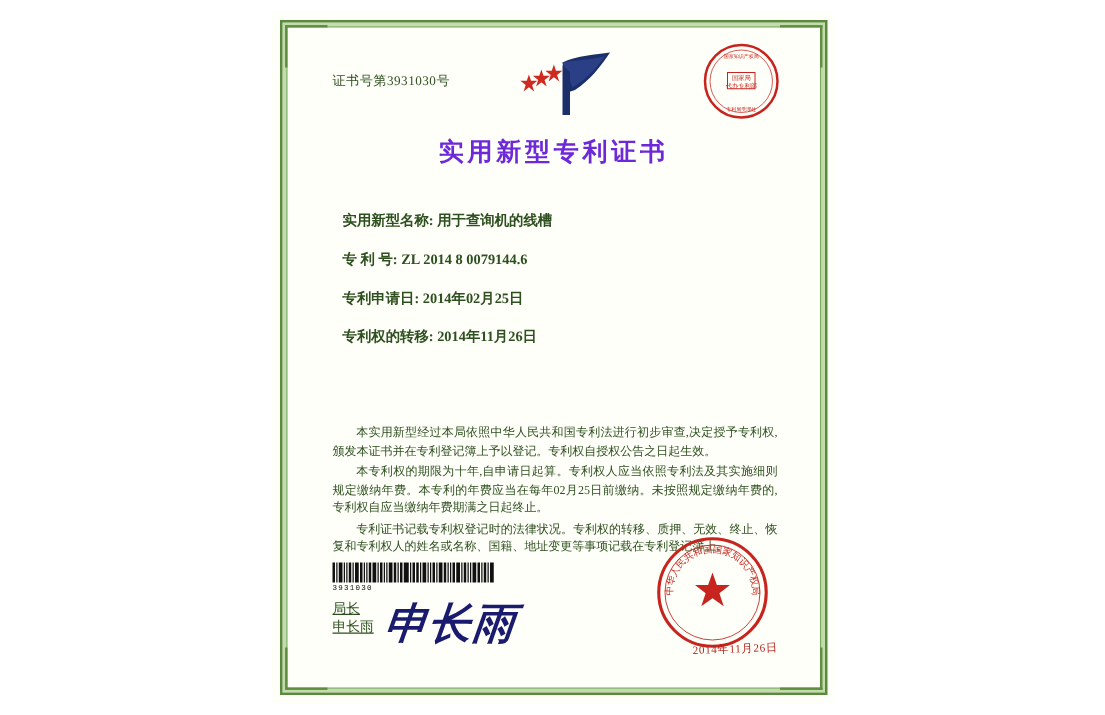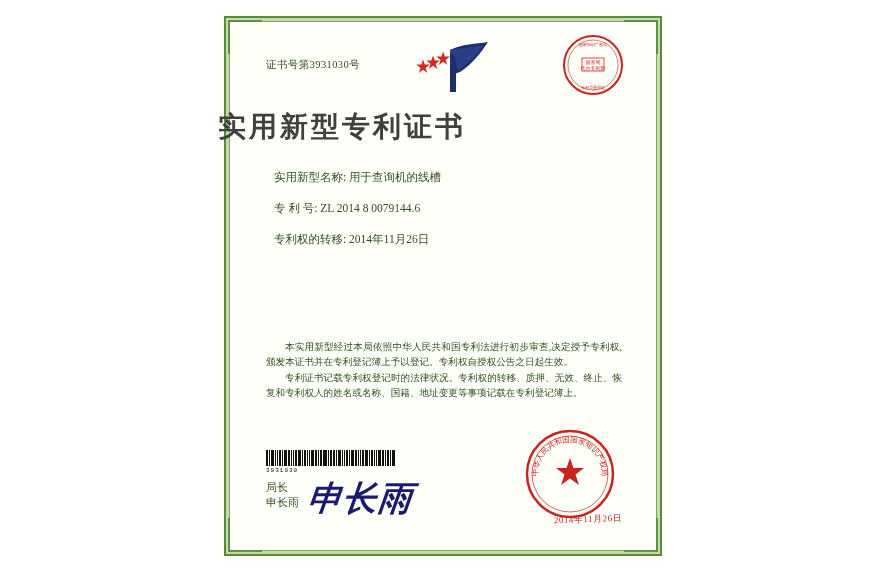--- a/index.html
+++ b/index.html
@@ -93,41 +93,42 @@
     right: 44px;
     top: 24px;
     width: 62px;
     height: 62px;
   }
   .title {
     position: absolute;
     left: 0;
     right: 0;
     top: 98px;
-    text-align: left;
-    font-size: 28px;
+    text-align: center;
+    font-size: 20px;
     font-weight: bold;
     letter-spacing: 3px;
-    color: #404040;
+    color: #6d28d9;
     font-family: "Liberation Serif", serif;
   }
 
   
   .fields {
     position: absolute;
     left: 56px;
     top: 160px;
     width: 340px;
   }
   .field-row {
     font-size: 11.5px;
     color: #2e4f1f;
     margin-bottom: 17px;
     white-space: nowrap;
     line-height: 14px;
+    font-weight: bold;
   }
   .field-label {
     display: inline-block;
     color: #2e4f1f;
   }
   .field-value {
     display: inline;
     color: #2e4f1f;
   }
 
@@ -179,20 +180,21 @@
     left: 48px;
     top: 470px;
     width: 230px;
   }
   .sig-label {
     font-size: 11px;
     color: #2e4f1f;
     line-height: 15px;
     float: left;
     width: 34px;
+    text-decoration: underline;
   }
   .sig-script {
     float: left;
     font-size: 34px;
     color: #1a1a6e;
     font-family: "Liberation Serif", serif;
     font-style: italic;
     font-weight: bold;
     letter-spacing: 1px;
     margin-left: 8px;
@@ -271,27 +273,32 @@
     <div class="fields">
       <div class="field-row">
         <span class="field-label">实用新型名称:</span>
         <span class="field-value">用于查询机的线槽</span>
       </div>
       <div class="field-row">
         <span class="field-label">专 利 号:</span>
         <span class="field-value">ZL 2014 8 0079144.6</span>
       </div>
       <div class="field-row">
+        <span class="field-label">专利申请日:</span>
+        <span class="field-value">2014年02月25日</span>
+      </div>
+      <div class="field-row">
         <span class="field-label">专利权的转移:</span>
         <span class="field-value">2014年11月26日</span>
       </div>
     </div>
 
     <div class="body-text">
       <p>本实用新型经过本局依照中华人民共和国专利法进行初步审查,决定授予专利权,颁发本证书并在专利登记簿上予以登记。专利权自授权公告之日起生效。</p>
+      <p>本专利权的期限为十年,自申请日起算。专利权人应当依照专利法及其实施细则规定缴纳年费。本专利的年费应当在每年02月25日前缴纳。未按照规定缴纳年费的,专利权自应当缴纳年费期满之日起终止。</p>
       <p>专利证书记载专利权登记时的法律状况。专利权的转移、质押、无效、终止、恢复和专利权人的姓名或名称、国籍、地址变更等事项记载在专利登记簿上。</p>
     </div>
 
     <div class="barcode">
       <div class="bars">
         <i style="width:2px"></i>
           <i style="width:1px"></i>
           <i style="width:3px"></i>
           <i style="width:1px"></i>
         <i style="width:1px"></i>

